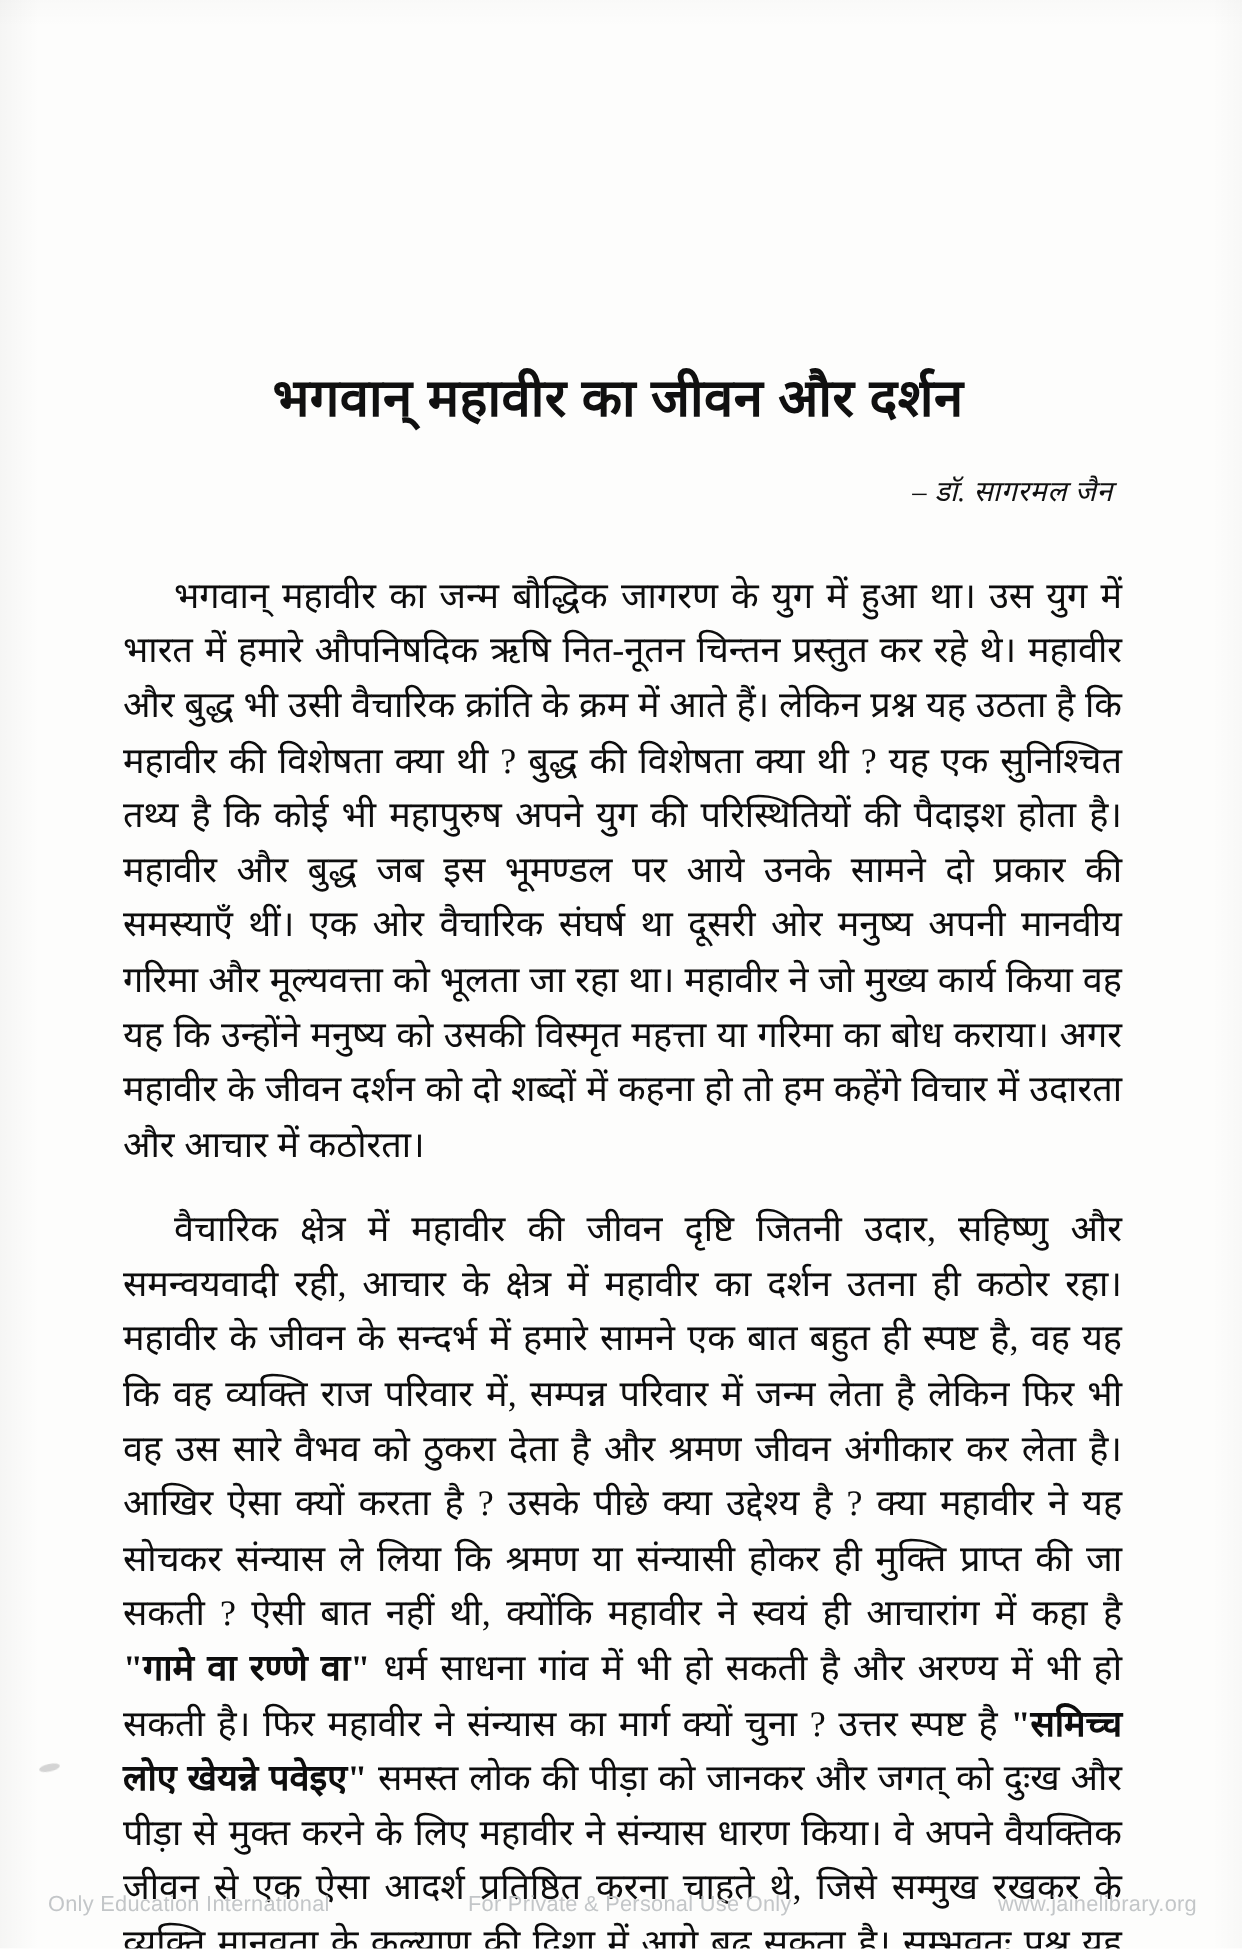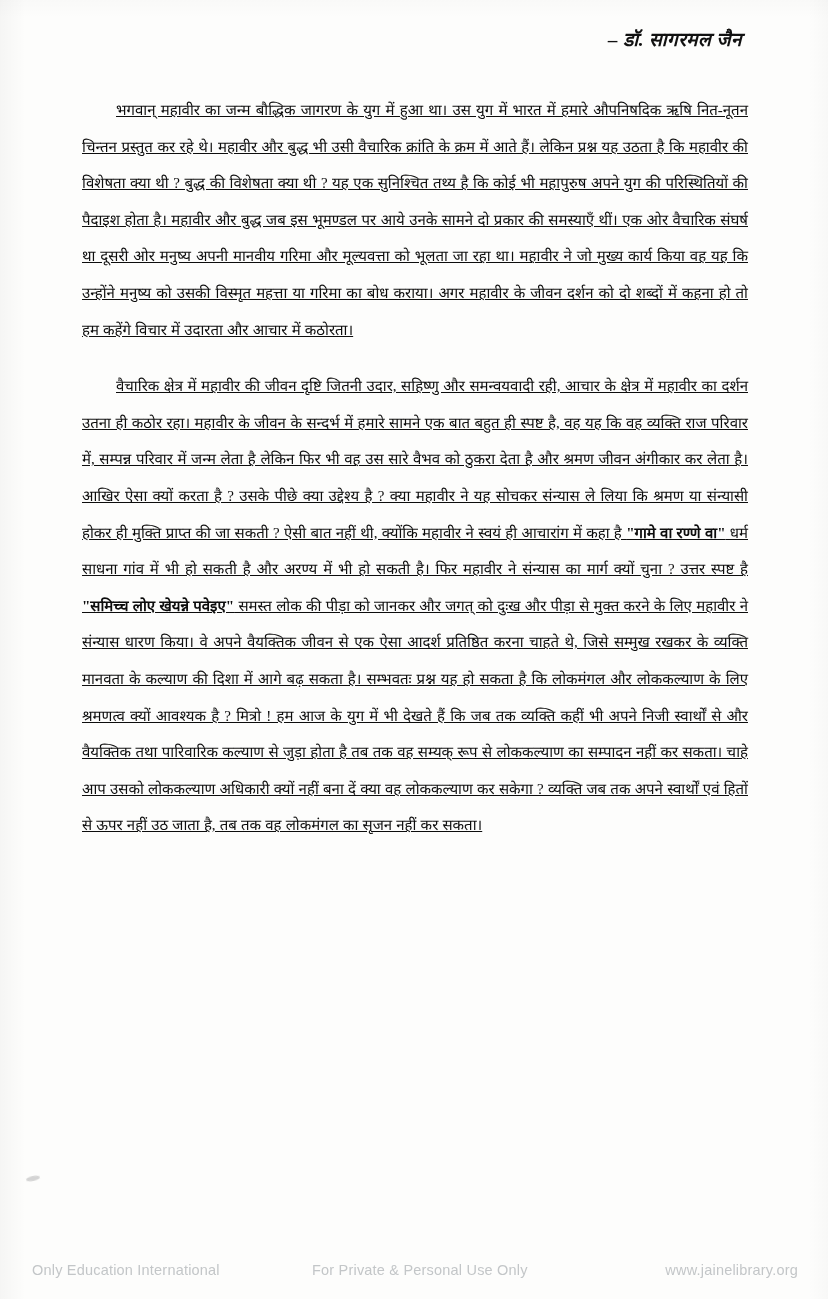--- a/index.html
+++ b/index.html
@@ -69,41 +69,40 @@
     text-indent: -6px;
   }
 
   .byline {
     margin: 0;
     padding-top: 26px;
     padding-right: 6px;
     text-align: right;
     font-family: "Liberation Serif", "DejaVu Serif", serif;
     font-size: 19px;
-    font-weight: 700;
+    font-weight: 400;
     font-style: italic;
     color: #111111;
     letter-spacing: 0.4px;
   }
 
   .body-copy {
     padding-top: 40px;
   }
 
   .para {
     margin: 0 0 20px 0;
     font-family: "Liberation Serif", "DejaVu Serif", serif;
-    font-size: 15px;
+    font-size: 24px;
     line-height: 36.6px;
     color: #0d0d0d;
     text-align: justify;
     text-justify: inter-word;
     text-indent: 34px;
     word-spacing: 0.4px;
-    text-decoration: underline;
   }
   .para:last-child { margin-bottom: 0; }
 
   .para b,
   .quote {
     font-weight: 700;
   }
 
   
   .footer {
@@ -126,20 +125,21 @@
 </head>
 <body>
 
 <div class="page">
 
   <div class="scan-shade"></div>
   <div class="scan-speck"></div>
 
   <div class="content">
 
+    <h1 class="doc-title">भगवान् महावीर का जीवन और दर्शन</h1>
 
     <p class="byline">– डॉ. सागरमल जैन</p>
 
     <div class="body-copy">
       <p class="para"><span>भगवान् महावीर का जन्म बौद्धिक जागरण के युग में हुआ था। उस युग में भारत में हमारे औपनिषदिक ऋषि नित-नूतन चिन्तन प्रस्तुत कर रहे थे। महावीर और बुद्ध भी उसी वैचारिक क्रांति के क्रम में आते हैं। लेकिन प्रश्न यह उठता है कि महावीर की विशेषता क्या थी ? बुद्ध की विशेषता क्या थी ? यह एक सुनिश्चित तथ्य है कि कोई भी महापुरुष अपने युग की परिस्थितियों की पैदाइश होता है। महावीर और बुद्ध जब इस भूमण्डल पर आये उनके सामने दो प्रकार की समस्याएँ थीं। एक ओर वैचारिक संघर्ष था दूसरी ओर मनुष्य अपनी मानवीय गरिमा और मूल्यवत्ता को भूलता जा रहा था। महावीर ने जो मुख्य कार्य किया वह यह कि उन्होंने मनुष्य को उसकी विस्मृत महत्ता या गरिमा का बोध कराया। अगर महावीर के जीवन दर्शन को दो शब्दों में कहना हो तो हम कहेंगे विचार में उदारता और आचार में कठोरता।</span></p>
       <p class="para"><span>वैचारिक क्षेत्र में महावीर की जीवन दृष्टि जितनी उदार, सहिष्णु और समन्वयवादी रही, आचार के क्षेत्र में महावीर का दर्शन उतना ही कठोर रहा। महावीर के जीवन के सन्दर्भ में हमारे सामने एक बात बहुत ही स्पष्ट है, वह यह कि वह व्यक्ति राज परिवार में, सम्पन्न परिवार में जन्म लेता है लेकिन फिर भी वह उस सारे वैभव को ठुकरा देता है और श्रमण जीवन अंगीकार कर लेता है। आखिर ऐसा क्यों करता है ? उसके पीछे क्या उद्देश्य है ? क्या महावीर ने यह सोचकर संन्यास ले लिया कि श्रमण या संन्यासी होकर ही मुक्ति प्राप्त की जा सकती ? ऐसी बात नहीं थी, क्योंकि महावीर ने स्वयं ही आचारांग में कहा है </span><b class="quote">"गामे वा रण्णे वा"</b><span> धर्म साधना गांव में भी हो सकती है और अरण्य में भी हो सकती है। फिर महावीर ने संन्यास का मार्ग क्यों चुना ? उत्तर स्पष्ट है </span><b class="quote">"समिच्च लोए खेयन्ने पवेइए"</b><span> समस्त लोक की पीड़ा को जानकर और जगत् को दुःख और पीड़ा से मुक्त करने के लिए महावीर ने संन्यास धारण किया। वे अपने वैयक्तिक जीवन से एक ऐसा आदर्श प्रतिष्ठित करना चाहते थे, जिसे सम्मुख रखकर के व्यक्ति मानवता के कल्याण की दिशा में आगे बढ़ सकता है। सम्भवतः प्रश्न यह हो सकता है कि लोकमंगल और लोककल्याण के लिए श्रमणत्व क्यों आवश्यक है ? मित्रो ! हम आज के युग में भी देखते हैं कि जब तक व्यक्ति कहीं भी अपने निजी स्वार्थों से और वैयक्तिक तथा पारिवारिक कल्याण से जुड़ा होता है तब तक वह सम्यक् रूप से लोककल्याण का सम्पादन नहीं कर सकता। चाहे आप उसको लोककल्याण अधिकारी क्यों नहीं बना दें क्या वह लोककल्याण कर सकेगा ? व्यक्ति जब तक अपने स्वार्थों एवं हितों से ऊपर नहीं उठ जाता है, तब तक वह लोकमंगल का सृजन नहीं कर सकता।</span></p>
     </div>
 
   </div>
 

